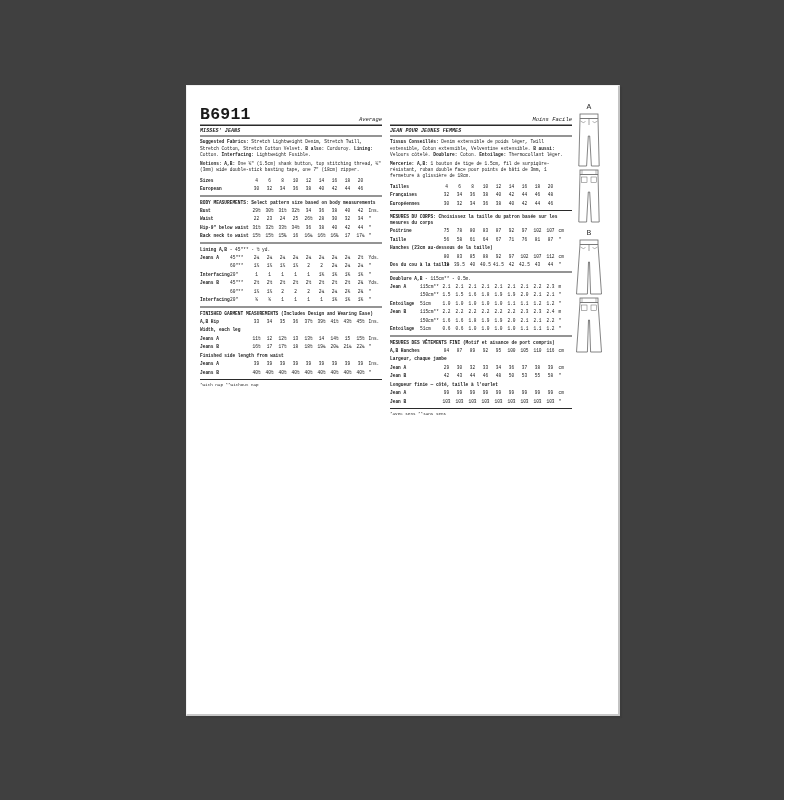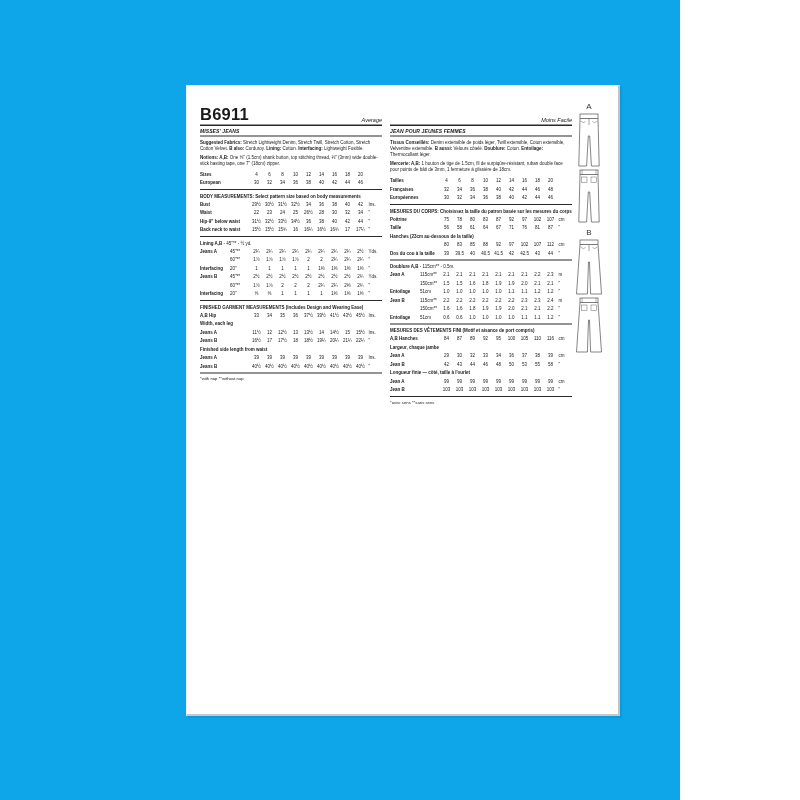--- a/index.html
+++ b/index.html
@@ -1,17 +1,17 @@
 <!DOCTYPE html>
 <html><head>
 <meta charset="utf-8">
 <style>
   html,body{margin:0;padding:0;background:#ffffff;width:800px;height:800px;overflow:hidden;
     font-family:"Liberation Sans",sans-serif;color:#1a1a1a;}
-  .stage{position:relative;width:680px;height:800px;background:#0ea5e9;}
+  .stage{position:relative;width:784px;height:800px;background:#404040;font-family:Liberation Mono, monospace;}
   .sheet{position:absolute;left:186px;top:85px;width:431px;height:628px;background:#ffffff;
     border:1px solid #f0f0f0;border-right:2px solid #c3c3c3;border-bottom:2px solid #c9c9c9;
     box-shadow:2px 2px 1px rgba(0,0,0,0.06);}
   .col{position:absolute;top:16px;width:185px;overflow:visible;}
   .col-left{left:13px;}
   .col-right{left:203px;}
   .scale{width:364px;transform:scale(0.5);transform-origin:0 0;}
   
   .hdr-line{height:42px;display:flex;justify-content:space-between;align-items:flex-end;}
   .code{font-size:33px;font-weight:bold;letter-spacing:0.5px;line-height:34px;}

